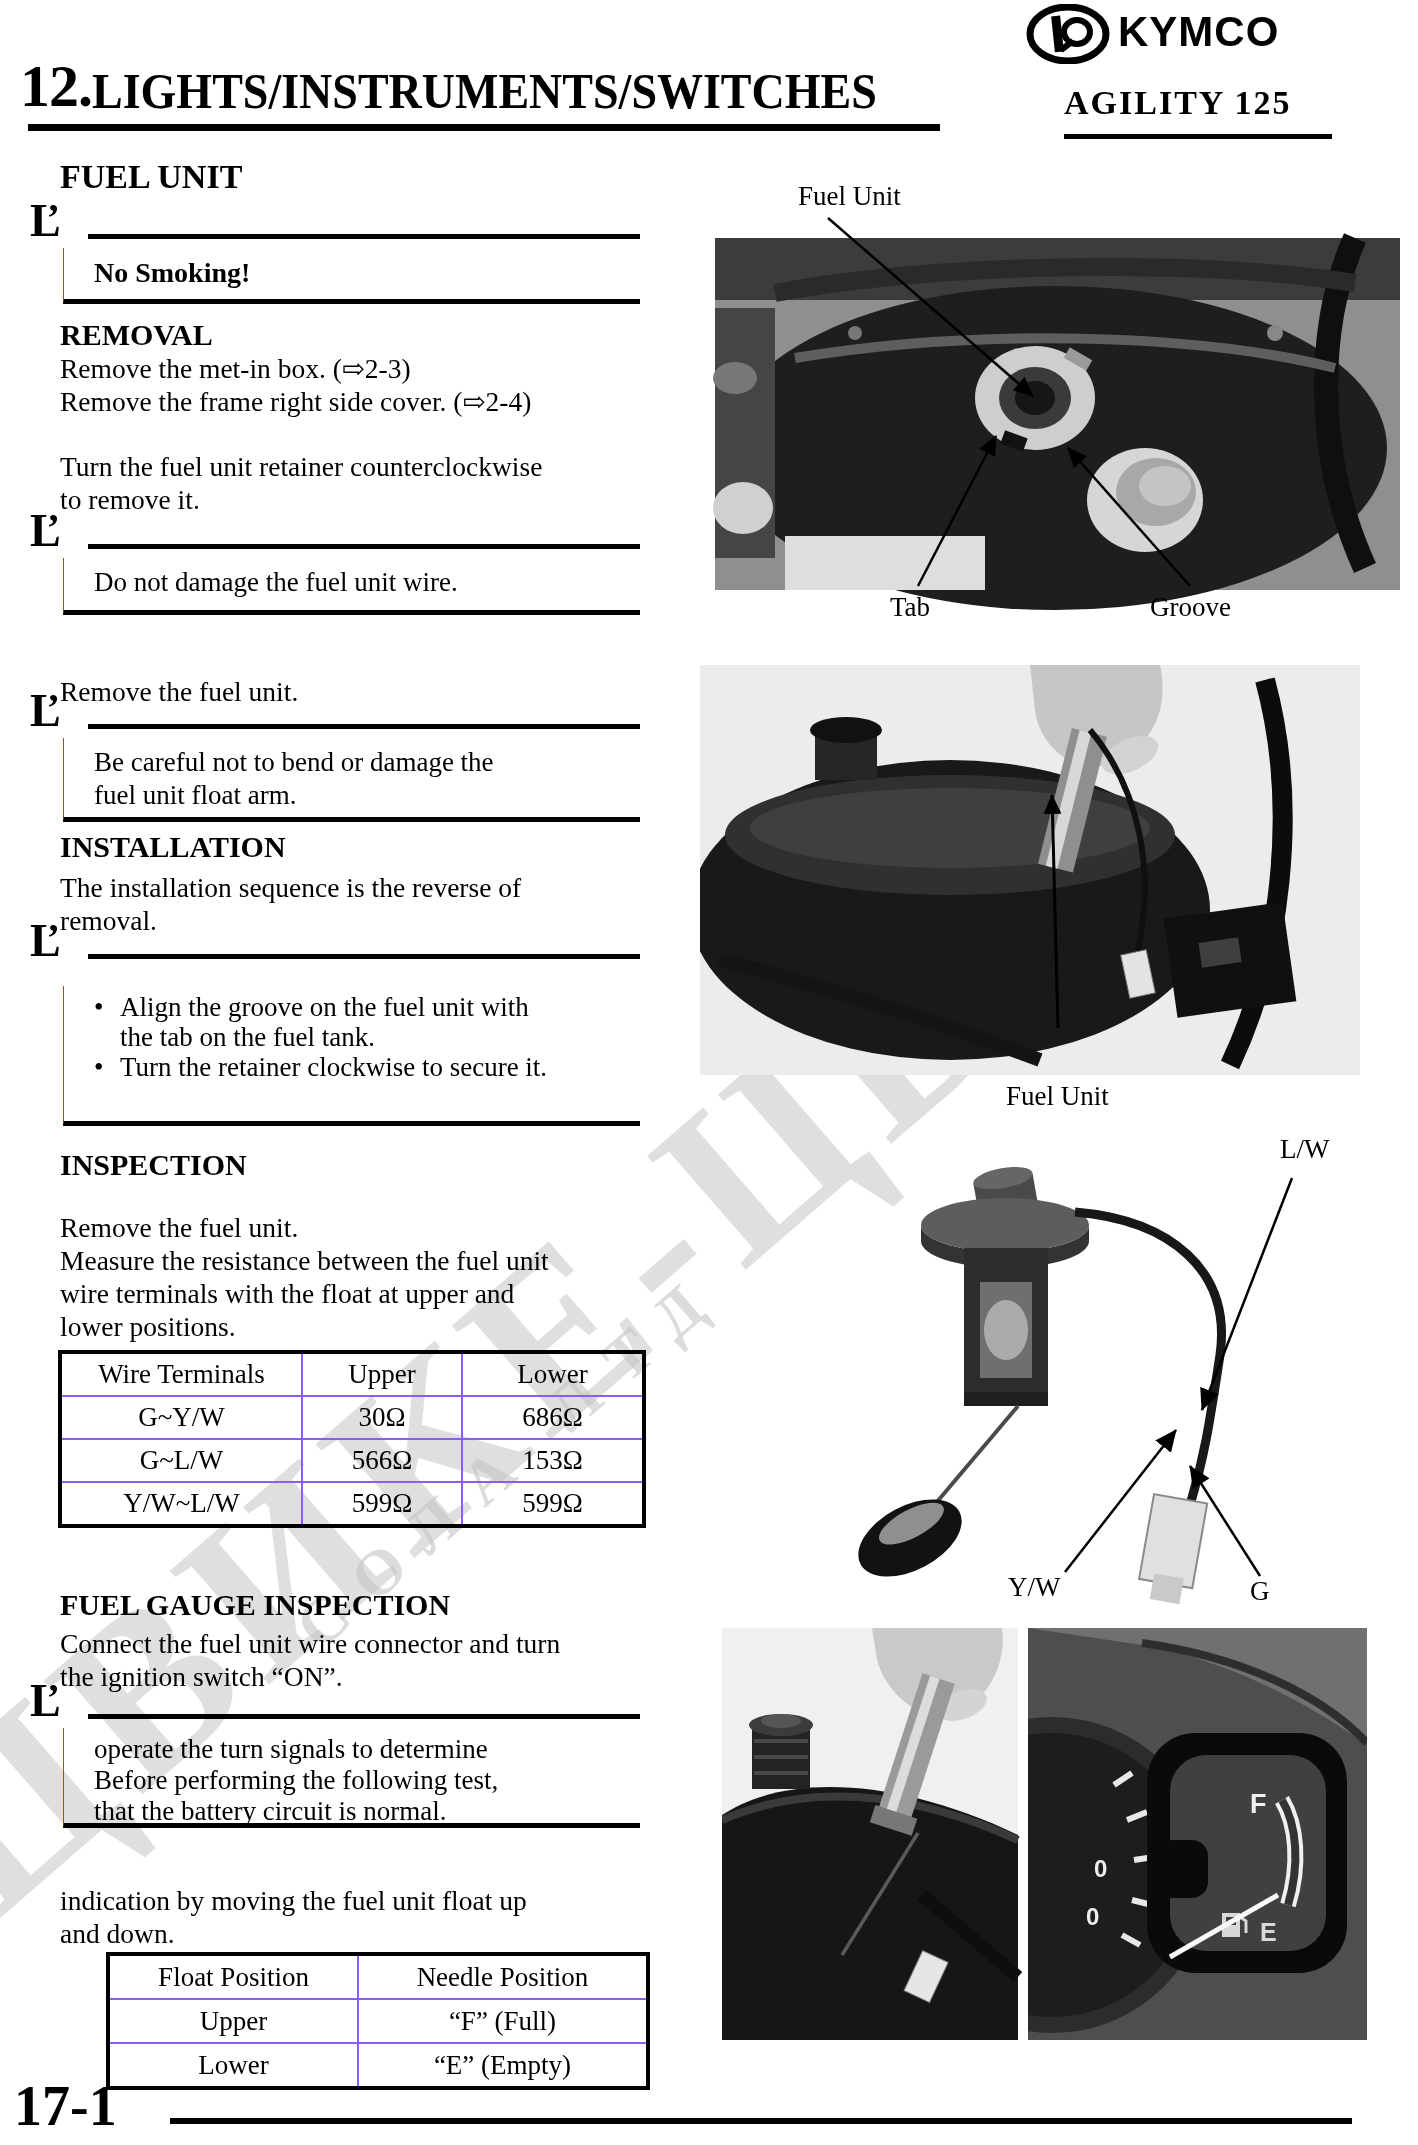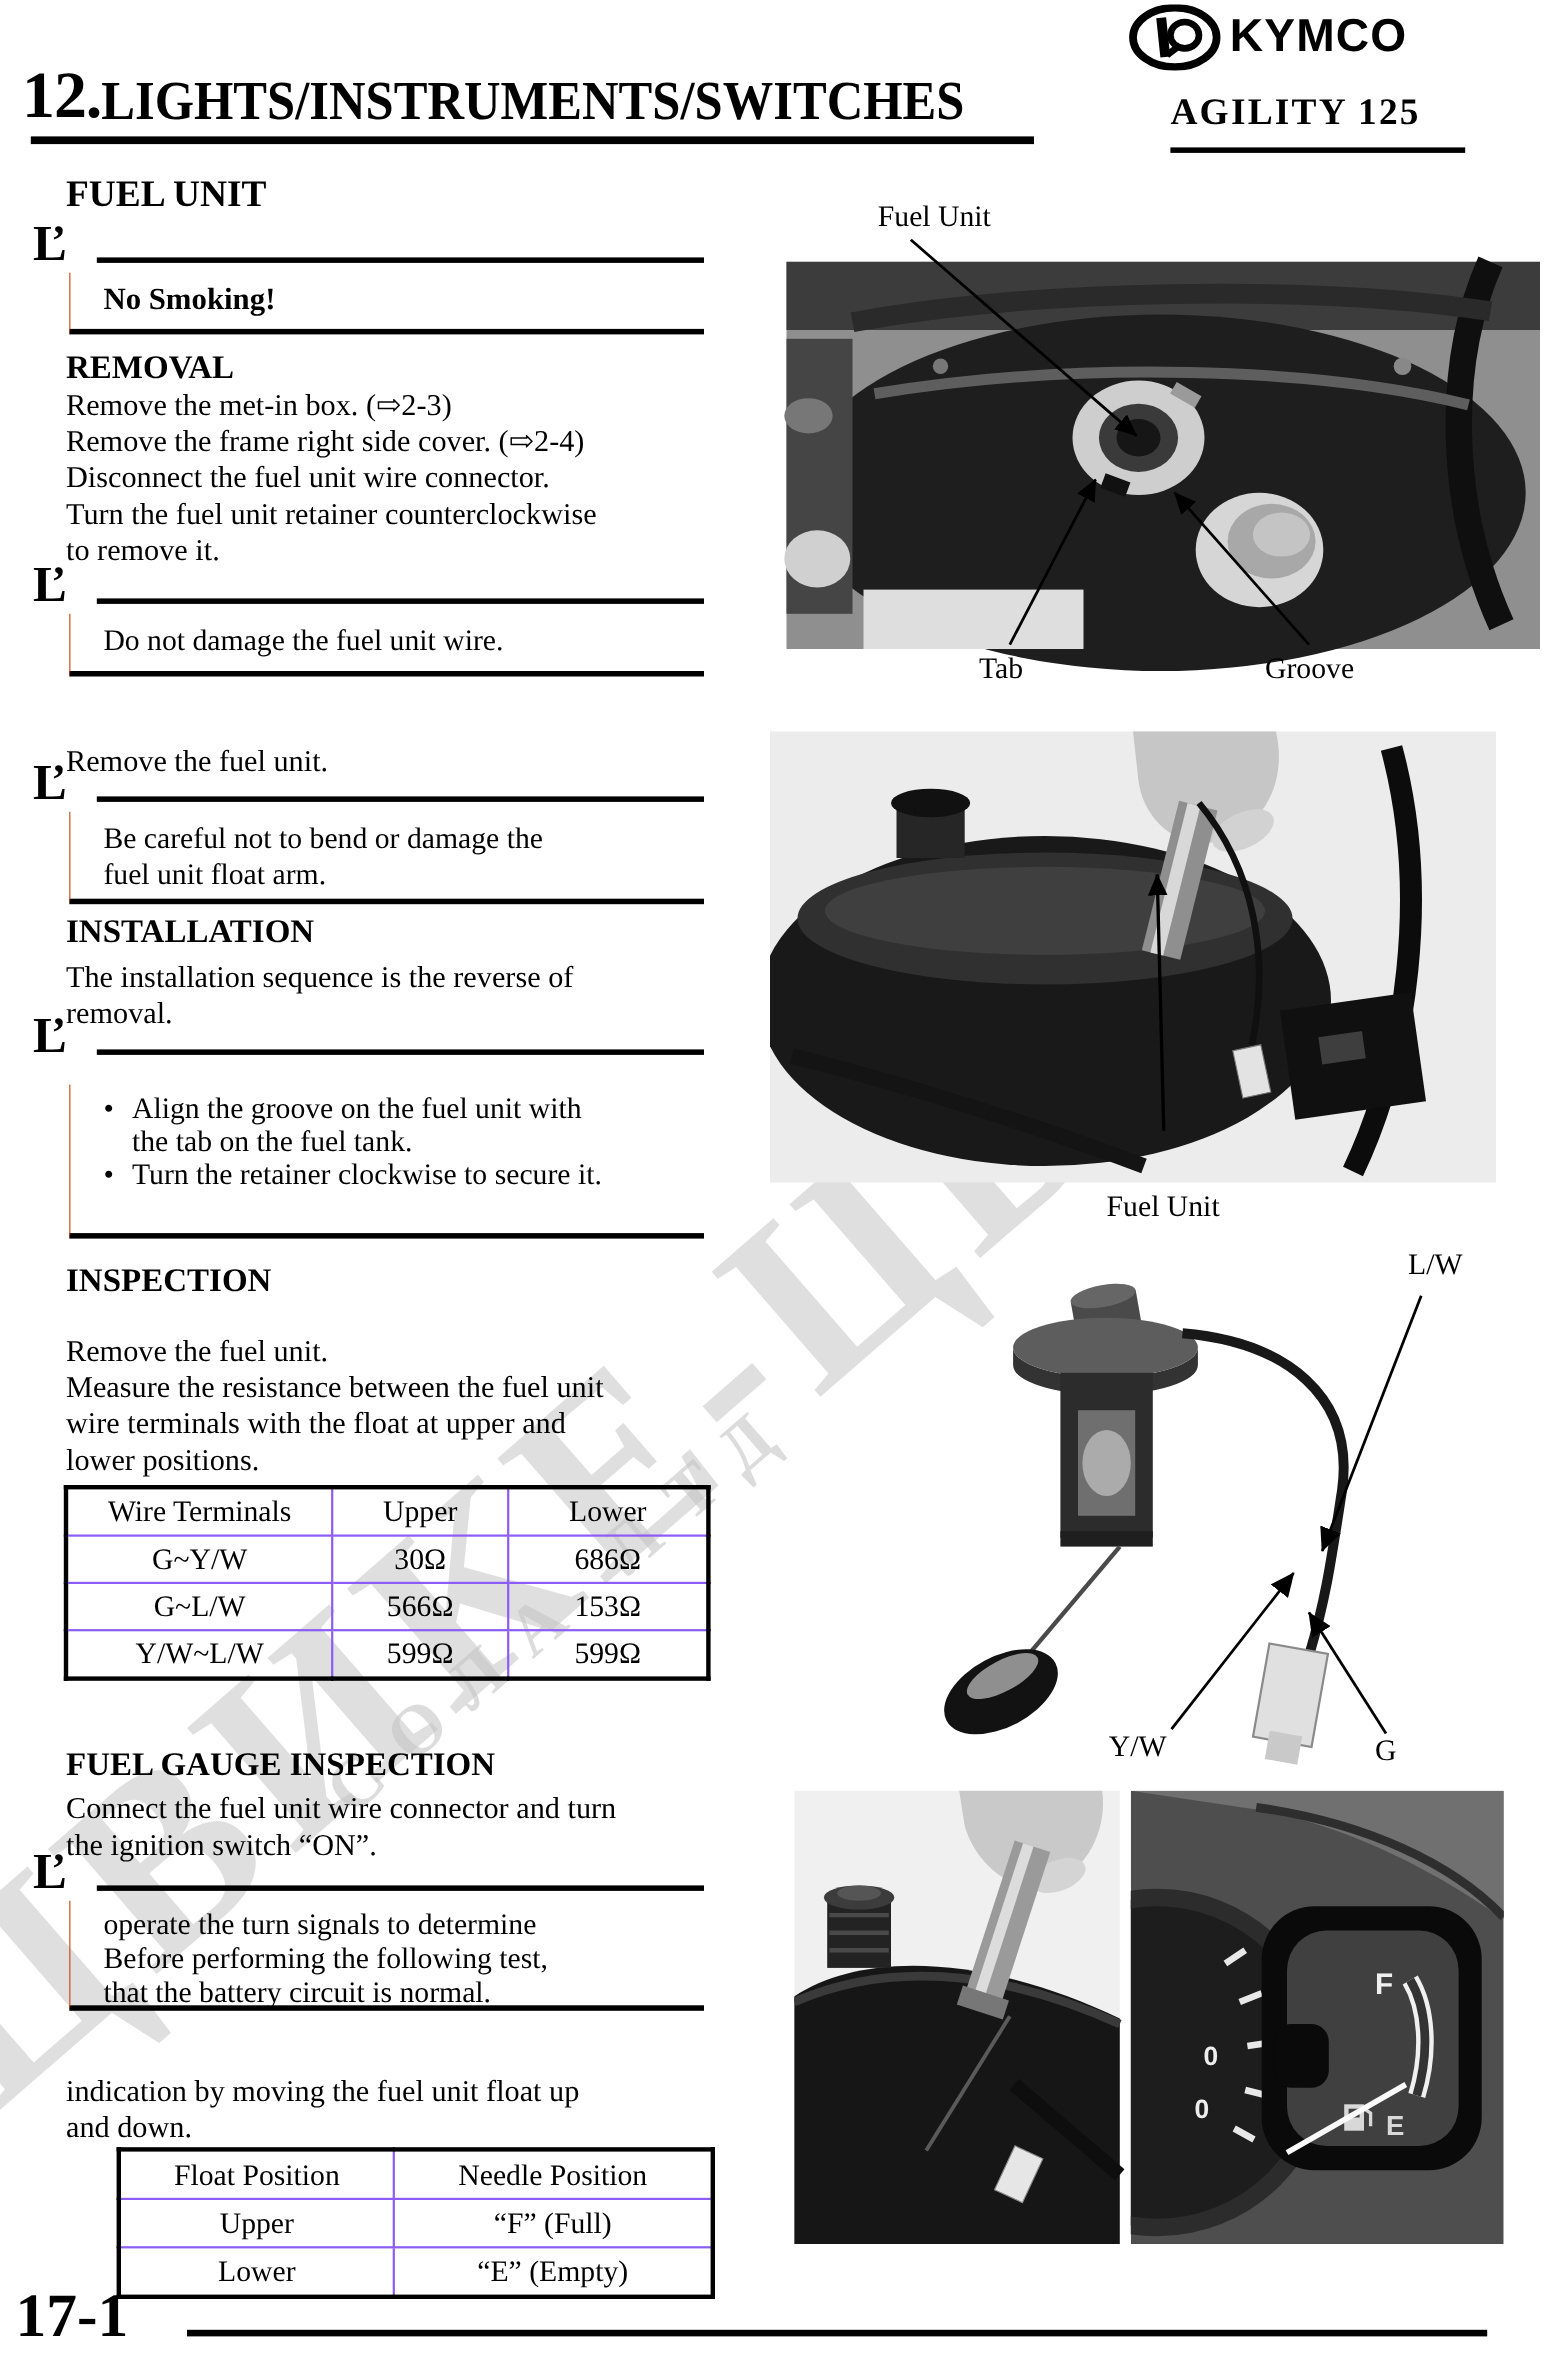--- a/index.html
+++ b/index.html
@@ -71,21 +71,20 @@
     <span class="wg">Ľ</span>
     <div class="ntop"></div>
     <div class="nbody">
         <div class="nbold">No Smoking!</div>
       </div>
   </div>
 
   <div class="hd" style="top:318px;">REMOVAL</div>
   <div class="ln" style="top:352px;">Remove the met-in box. (⇨2-3)</div>
   <div class="ln" style="top:385px;">Remove the frame right side cover. (⇨2-4)</div>
-  <div class="ln" style="top:418px;">Disconnect the fuel unit wire connector.</div>
   <div class="ln" style="top:451px;">Turn the fuel unit retainer counterclockwise</div>
   <div class="ln" style="top:484px;">to remove it.</div>
 
   <div class="wnote" style="top:518px;height:97px;">
     <span class="wg">Ľ</span>
     <div class="ntop"></div>
     <div class="nbody">
         <div>Do not damage the fuel unit wire.</div>
       </div>
   </div>

